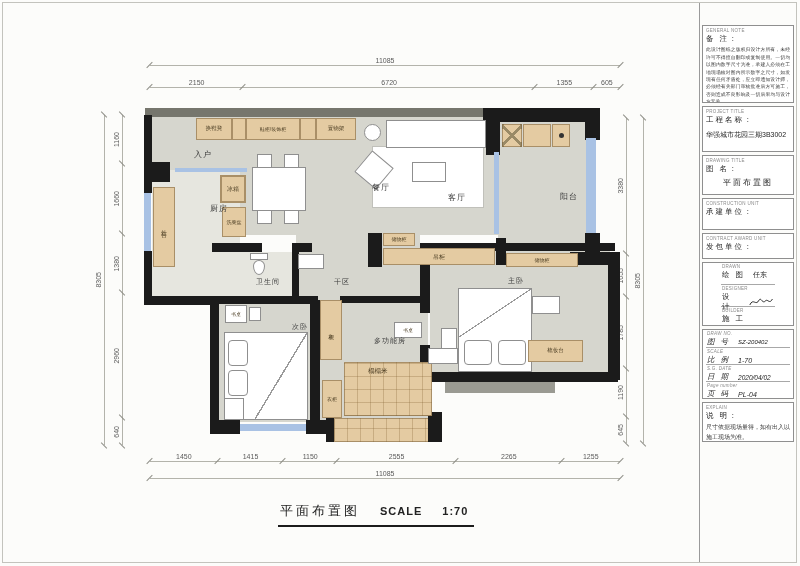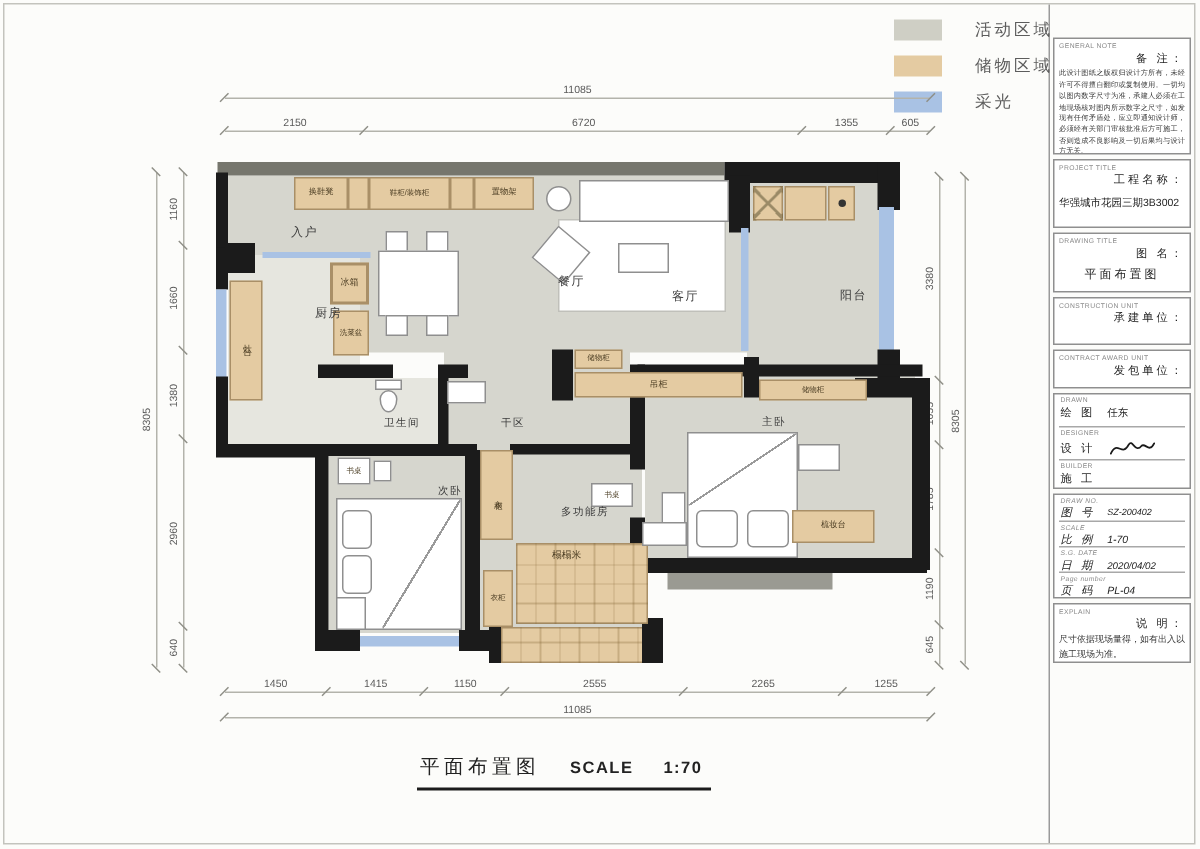--- a/index.html
+++ b/index.html
@@ -35,21 +35,21 @@
   .leg-sw { width:32px; height:14px; margin-right:22px; }
   .leg-lb { font-size:11px; color:#5c5c5c; letter-spacing:2px; }
   
   #caption { position:absolute; left:278px; top:502px; display:flex; align-items:baseline; gap:20px; border-bottom:2px solid #1c1c1c; padding:0 6px 5px 2px; }
   #caption .cap-t { font-size:13px; color:#222; letter-spacing:3px; }
   #caption .cap-s { font-size:11px; color:#222; letter-spacing:1px; font-weight:bold; }
   
   #tb { position:absolute; left:702px; top:8px; width:92px; }
   .tb-sec { border:1px solid #8f8f8f; background:#fff; padding:2px 3px; margin-bottom:3px; overflow:hidden; }
   .tb-en { font-size:4.5px; color:#8a8a8a; letter-spacing:.3px; line-height:1.3; }
-  .tb-cn { font-size:7.5px; color:#1e1e1e; letter-spacing:2px; line-height:1.4;text-align:right; }
+  .tb-cn { font-size:7.5px; color:#1e1e1e; letter-spacing:2px; line-height:1.4; }
   .tb-val { font-size:7px; color:#1e1e1e; }
   .tb-note { font-size:4.8px; color:#3a3a3a; line-height:1.55; text-align:justify; margin-top:2px; }
   .tb-row { border-top:1px solid #a8a8a8; padding:1px 1px 2px; }
   .tb-row:first-child { border-top:none; }
   .tb-line { display:flex; align-items:center; gap:8px; }
   #logo-box { height:84px; display:flex; flex-direction:column; align-items:center; justify-content:flex-end; padding-bottom:6px; }
   .logo-title { font-size:9px; font-weight:bold; letter-spacing:1px; color:#111; margin-top:3px; }
   .logo-tag { font-size:4.5px; letter-spacing:2px; color:#222; margin-top:3px; }
   .divline { position:absolute; background:#9a9a9a; }
   .tatami-grid { background-image:
@@ -60,34 +60,20 @@
       linear-gradient(-45deg, transparent 46%, #9a8a66 46% 54%, transparent 54%), #e4cba2; }
   .diag { background:linear-gradient(to bottom right, transparent 49.2%, #9a9a9a 49.2% 50.8%, transparent 50.8%); }
 </style>
 </head>
 <body>
 
 <div id="sheet">
   <div class="abs" style="left:2px;top:2px;width:795px;height:561px;border:1px solid #c3c3bd;"></div>
   <div class="divline" style="left:699px;top:3px;width:1px;height:559px;"></div>
 
-  <div id="legend">
-    <div class="leg-row">
-      <div class="leg-sw" style="background:#cfcfc5;"></div>
-      <div class="leg-lb">活动区域</div>
-    </div>
-    <div class="leg-row">
-      <div class="leg-sw" style="background:#e4cba2;"></div>
-      <div class="leg-lb">储物区域</div>
-    </div>
-    <div class="leg-row">
-      <div class="leg-sw" style="background:#a9c2e4;"></div>
-      <div class="leg-lb">采光</div>
-    </div>
-  </div>
 
   <div class="dimrow" style="left:150px;top:52px;width:470px;height:14px;">
     <div class="seg" style="flex-grow:1;">11085</div>
   </div>
   <div class="dimrow" style="left:150px;top:74px;width:470px;height:14px;">
     <div class="seg" style="flex-grow:2150;">2150</div>
     <div class="seg" style="flex-grow:6720;">6720</div>
     <div class="seg" style="flex-grow:1355;">1355</div>
     <div class="seg" style="flex-grow:605;">605</div>
   </div>
@@ -328,21 +314,21 @@
     <div class="tb-sec" style="height:32px;">
       <div class="tb-en">CONSTRUCTION UNIT</div>
       <div class="tb-cn">承建单位：</div>
     </div>
 
     <div class="tb-sec" style="height:26px;">
       <div class="tb-en">CONTRACT AWARD UNIT</div>
       <div class="tb-cn">发包单位：</div>
     </div>
 
-    <div class="tb-sec" style="padding:0 3px;">
+    <div class="tb-sec" style="padding:0 18px;">
       <div class="tb-row" style="height:21px;">
         <div class="tb-en">DRAWN</div>
         <div class="tb-line">
             <span class="tb-cn">绘 图</span>
             <span class="tb-val">任东</span>
           </div>
       </div>
       <div class="tb-row" style="height:22px;">
         <div class="tb-en">DESIGNER</div>
         <div class="tb-line">

